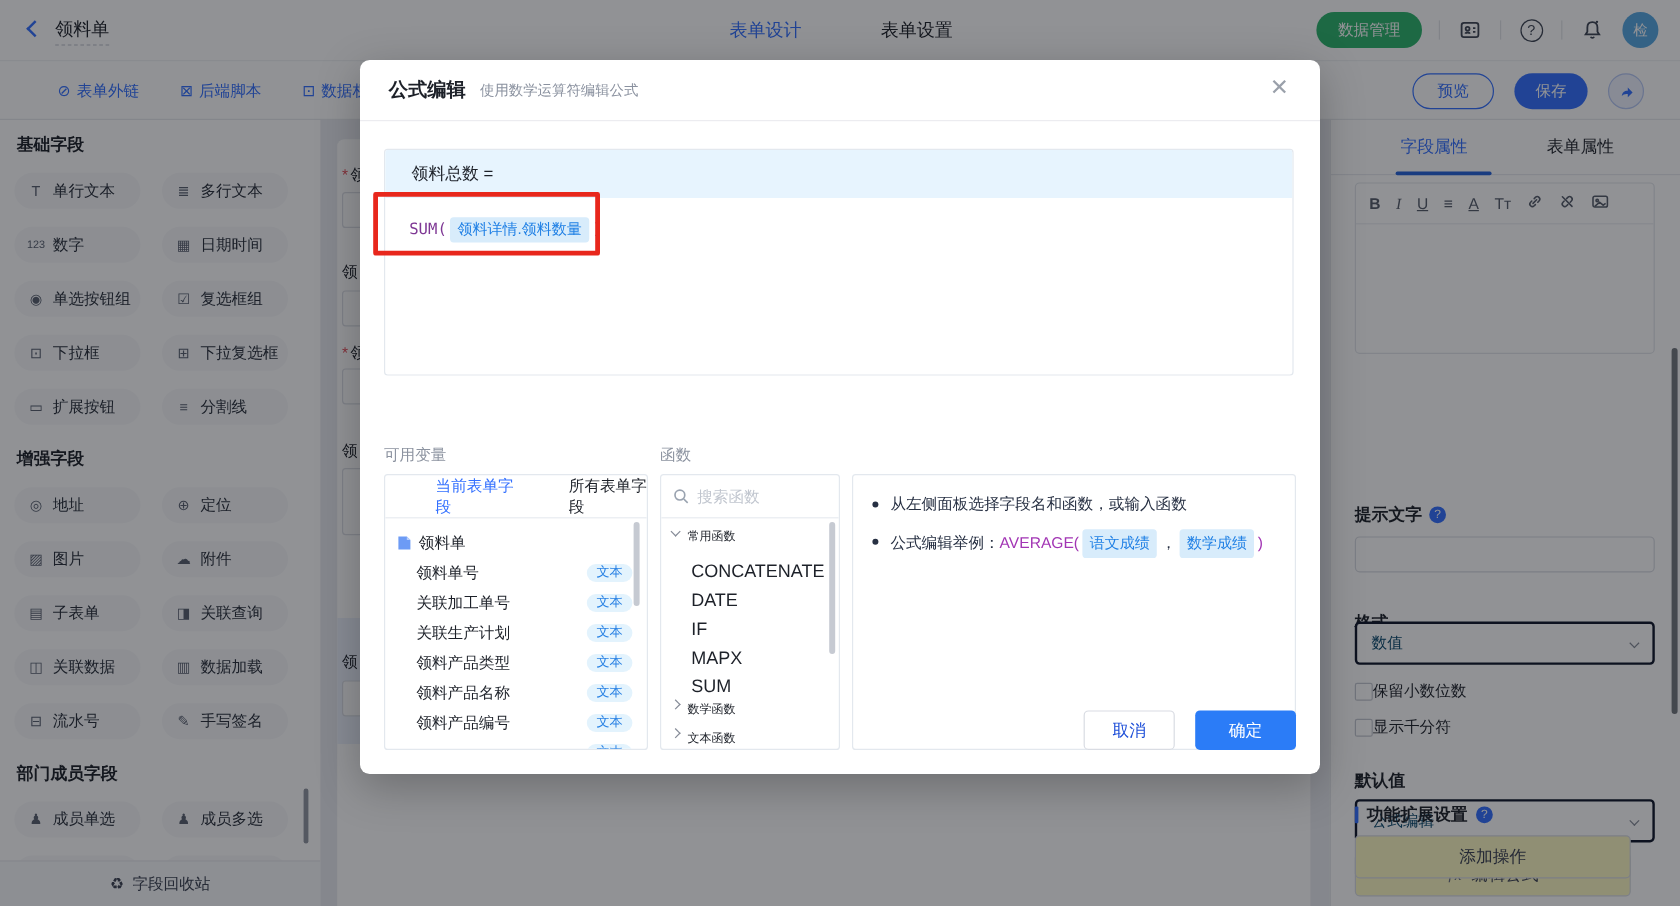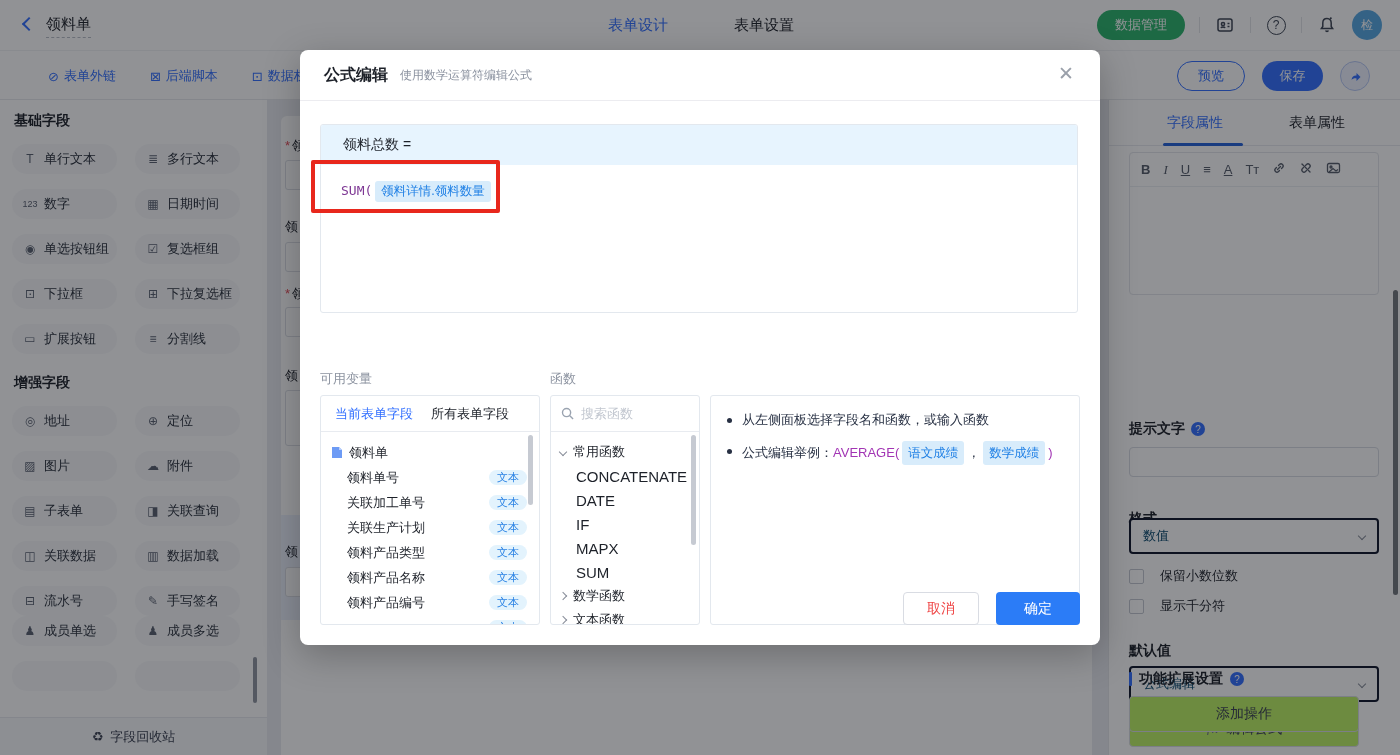--- a/index.html
+++ b/index.html
@@ -54,23 +54,23 @@
   .rp-tab.active { color:#3370ff; }
   .rp-underline { position:absolute; left:54px; top:43px; width:80px; height:3px; background:#2563d9; border-radius:2px; }
   .rt-box { position:absolute; left:20px; top:52px; width:250px; height:143px; border:1px solid #e3e6eb; border-radius:4px; }
   .rt-tools { height:34px; border-bottom:1px solid #eceef2; display:flex; align-items:center; gap:13px; padding:0 11px; color:#565d6b; font-size:13px; }
   .rt-tools .tgl { cursor:pointer; }
   .rp-label { position:absolute; left:20px; font-size:14px; font-weight:700; display:flex; align-items:center; gap:6px; }
   .q-dot { width:14px; height:14px; border-radius:50%; background:#3370ff; color:#fff; font-size:10px; font-weight:400; display:flex; align-items:center; justify-content:center; }
   .rp-input { position:absolute; left:20px; width:250px; height:30px; border:1px solid #d9dce3; border-radius:4px; background:#fff; }
   .rp-select { position:absolute; left:20px; width:250px; height:36px; border:2px solid #0f172a; border-radius:4px; background:#fff; font-size:13px; color:#0c4a6e; display:flex; align-items:center; padding:0 12px; cursor:pointer; }
   .rp-select .chev-d { position:absolute; right:12px; }
-  .cbx-row { position:absolute; left:20px; display:flex; align-items:center; gap:16px; font-size:13px; color:#1d2129; }
+  .cbx-row { position:absolute; left:20px; display:flex; align-items:center; gap:0; font-size:13px; color:#1d2129; }
   .cbx { width:15px; height:15px; border:1px solid #c5c9d1; border-radius:2px; background:#fff; cursor:pointer; }
-  .rp-btn { position:absolute; left:20px; width:230px; height:36px; border:1px solid #d9dce3; border-radius:4px; background:#bef264; font-size:14px; color:#3c4353; display:flex; align-items:center; justify-content:center; gap:8px; cursor:pointer; }
+  .rp-btn { position:absolute; left:20px; width:230px; height:36px; border:1px solid #d9dce3; border-radius:4px; background:#fef9c3; font-size:14px; color:#3c4353; display:flex; align-items:center; justify-content:center; gap:8px; cursor:pointer; }
   .fxg { font-style:italic; font-family:"Liberation Serif","DejaVu Serif",serif; color:#6b7280; font-size:13px; }
   .ext-head { position:absolute; left:20px; top:570px; display:flex; align-items:center; gap:7px; font-size:14px; font-weight:700; }
   .blue-bar { width:3px; height:14px; background:#3370ff; border-radius:1px; }
 
   .winscroll { position:absolute; left:1393px; top:290px; width:5px; height:305px; background:#74787e; border-radius:3px; z-index:2; }
 
   
   .overlay { position:absolute; inset:0; background:rgba(10,14,20,0.45); z-index:5; }
   .modal { position:absolute; left:300px; top:50px; width:800px; height:595px; background:#fff; border-radius:8px; box-shadow:0 10px 36px rgba(0,0,0,.25); z-index:10; }
   .m-head { position:relative; height:51px; border-bottom:1px solid #ececf0; display:flex; align-items:center; padding:0 24px; }
@@ -81,35 +81,35 @@
   .ed-head { height:40px; background:#e7f4fe; display:flex; align-items:center; padding:0 22px; font-size:14px; }
   .ed-body { padding:16px 20px; font-family:"DejaVu Sans Mono","Liberation Mono",monospace; font-size:13px; color:#7e3794; }
   .chip { display:inline-block; font-family:"Liberation Sans","DejaVu Sans",sans-serif; font-size:12.5px; background:#d8ecfb; color:#2080e5; border-radius:3px; padding:2px 6px; margin:0 3px; cursor:pointer; }
   .col-label { position:absolute; font-size:13px; color:#8c93a0; top:320px; }
   .panel { position:absolute; top:345px; height:230px; border:1px solid #e3e8ee; border-radius:3px; background:#fff; overflow:hidden; }
   .vars { left:20px; width:220px; }
   .funcs { left:250px; width:150px; }
   .helpp { left:410px; width:370px; padding:14px 16px; }
   .v-tabs { height:36px; border-bottom:1px solid #e8ebf0; display:flex; align-items:center; gap:18px; padding-left:14px; font-size:13px; }
   .v-tab.active { color:#3370ff; }
-  .v-tab { cursor:pointer; }
+  .v-tab { cursor:pointer;margin-left:28px; }
   .tree { padding-top:8px; }
   .t-root { height:25px; display:flex; align-items:center; gap:6px; padding-left:10px; font-size:13px; cursor:pointer; }
   .t-row { height:25px; display:flex; align-items:center; justify-content:space-between; padding:0 12px 0 26px; font-size:13px; cursor:pointer; }
   .badge { font-size:11px; background:#e3f3fd; color:#2a82e4; border-radius:9px; padding:2px 8px; line-height:1; }
   .v-scroll { position:absolute; right:6px; top:39px; width:5px; height:70px; background:#c6cad2; border-radius:3px; }
   .f-search { height:36px; border-bottom:1px solid #e8ebf0; display:flex; align-items:center; gap:7px; padding:0 10px; }
   .f-ph { font-size:13px; color:#c1c6cf; }
-  .f-row { height:24px; display:flex; align-items:center; gap:7px; padding-left:9px; font-size:13px; cursor:pointer;font-family:Liberation Mono, monospace; }
+  .f-row { height:24px; display:flex; align-items:flex-start; gap:7px; padding-left:9px; font-size:10px; cursor:pointer;font-family:Liberation Mono, monospace; }
   .f-item { height:24px; display:flex; align-items:center; padding-left:25px; font-size:15px; cursor:pointer; }
   .f-scroll { position:absolute; right:3px; top:39px; width:5px; height:110px; background:#c6cad2; border-radius:3px; }
   .h-line { display:flex; align-items:flex-start; gap:10px; font-size:13px; color:#273043; margin-bottom:11px; line-height:20px; }
   .h-dot { width:5px; height:5px; border-radius:50%; background:#273043; margin-top:8px; flex:none; }
   .purple { color:#a235b4; }
-  .m-cancel { position:absolute; right:121px; top:542px; width:76px; height:33px; background:#fff; border:1px solid #d9dce3; border-radius:4px; font-size:14px; color:#ef4444; cursor:pointer; }
+  .m-cancel { position:absolute; right:121px; top:542px; width:76px; height:33px; background:#fff; border:1px solid #d9dce3; border-radius:4px; font-size:14px; color:#1d4ed8; cursor:pointer; }
   .m-ok { position:absolute; right:20px; top:542px; width:84px; height:33px; background:#2b7cf7; border:none; border-radius:4px; font-size:14px; color:#fff; cursor:pointer; }
   .redbox { position:absolute; left:311px; top:160px; width:189px; height:53px; border:4px solid #e8271c; border-radius:2px; z-index:20; pointer-events:none; }
 
   .chev-r { display:inline-block; width:6px; height:6px; border-right:1.5px solid #868c98; border-bottom:1.5px solid #868c98; transform:rotate(-45deg); }
   .chev-d { display:inline-block; width:6px; height:6px; border-right:1.5px solid #868c98; border-bottom:1.5px solid #868c98; transform:rotate(45deg); }
 </style>
 </head>
 <body>
 
 <div class="app">
@@ -254,20 +254,21 @@
       <div class="fpill">
           <span class="fic">⊟</span>
           <span>流水号</span>
         </div>
       <div class="fpill">
           <span class="fic">✎</span>
           <span>手写签名</span>
         </div>
     </div>
 
+    <div class="sec-title mt">部门成员字段</div>
     <div class="fgrid">
       <div class="fpill">
           <span class="fic">♟</span>
           <span>成员单选</span>
         </div>
       <div class="fpill">
           <span class="fic">♟</span>
           <span>成员多选</span>
         </div>
       <div class="fpill"></div>

